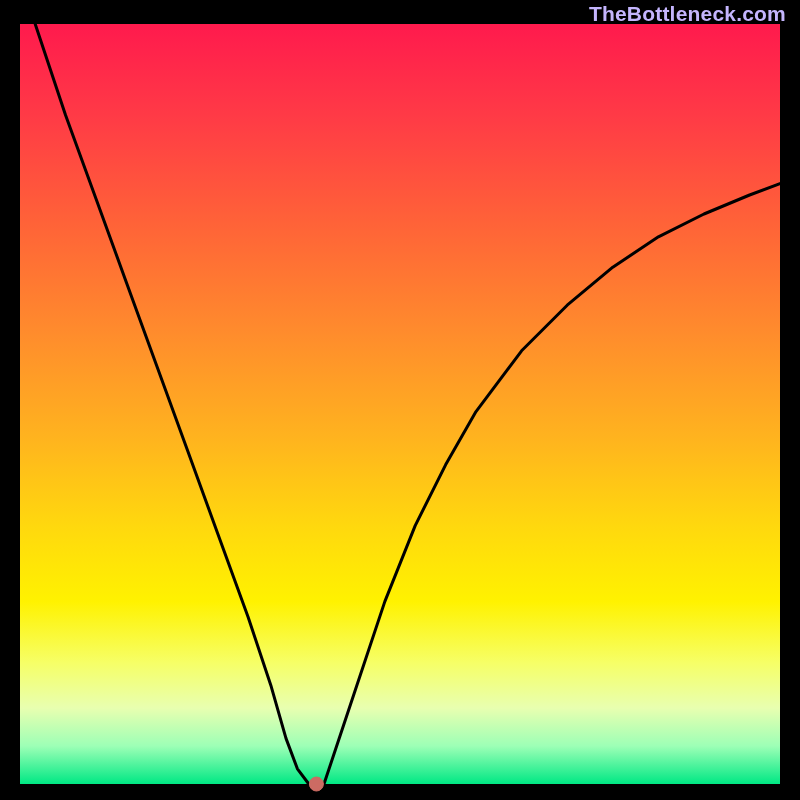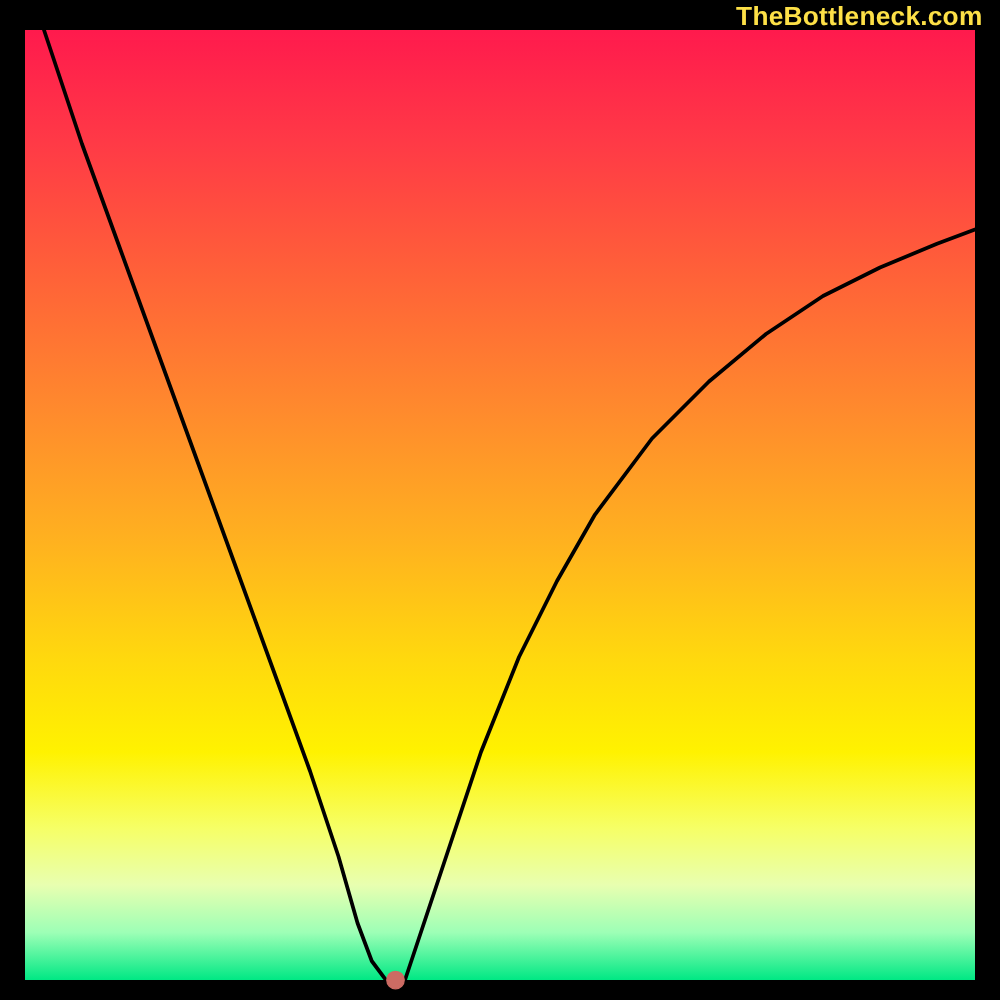--- a/index.html
+++ b/index.html
@@ -14,21 +14,21 @@
   .frame {
     position: relative;
     width: 800px;
     height: 800px;
     background: #000;
   }
   .watermark {
     position: absolute;
     top: 2px;
     right: 14px;
-    color: #fde047;
+    color: #c4b5fd;
     font-size: 21px;
     font-weight: 600;
     letter-spacing: 0.2px;
     user-select: none;
   }
   .plot-outer {
     position: absolute;
     left: 20px;
     top: 24px;
     width: 760px;

